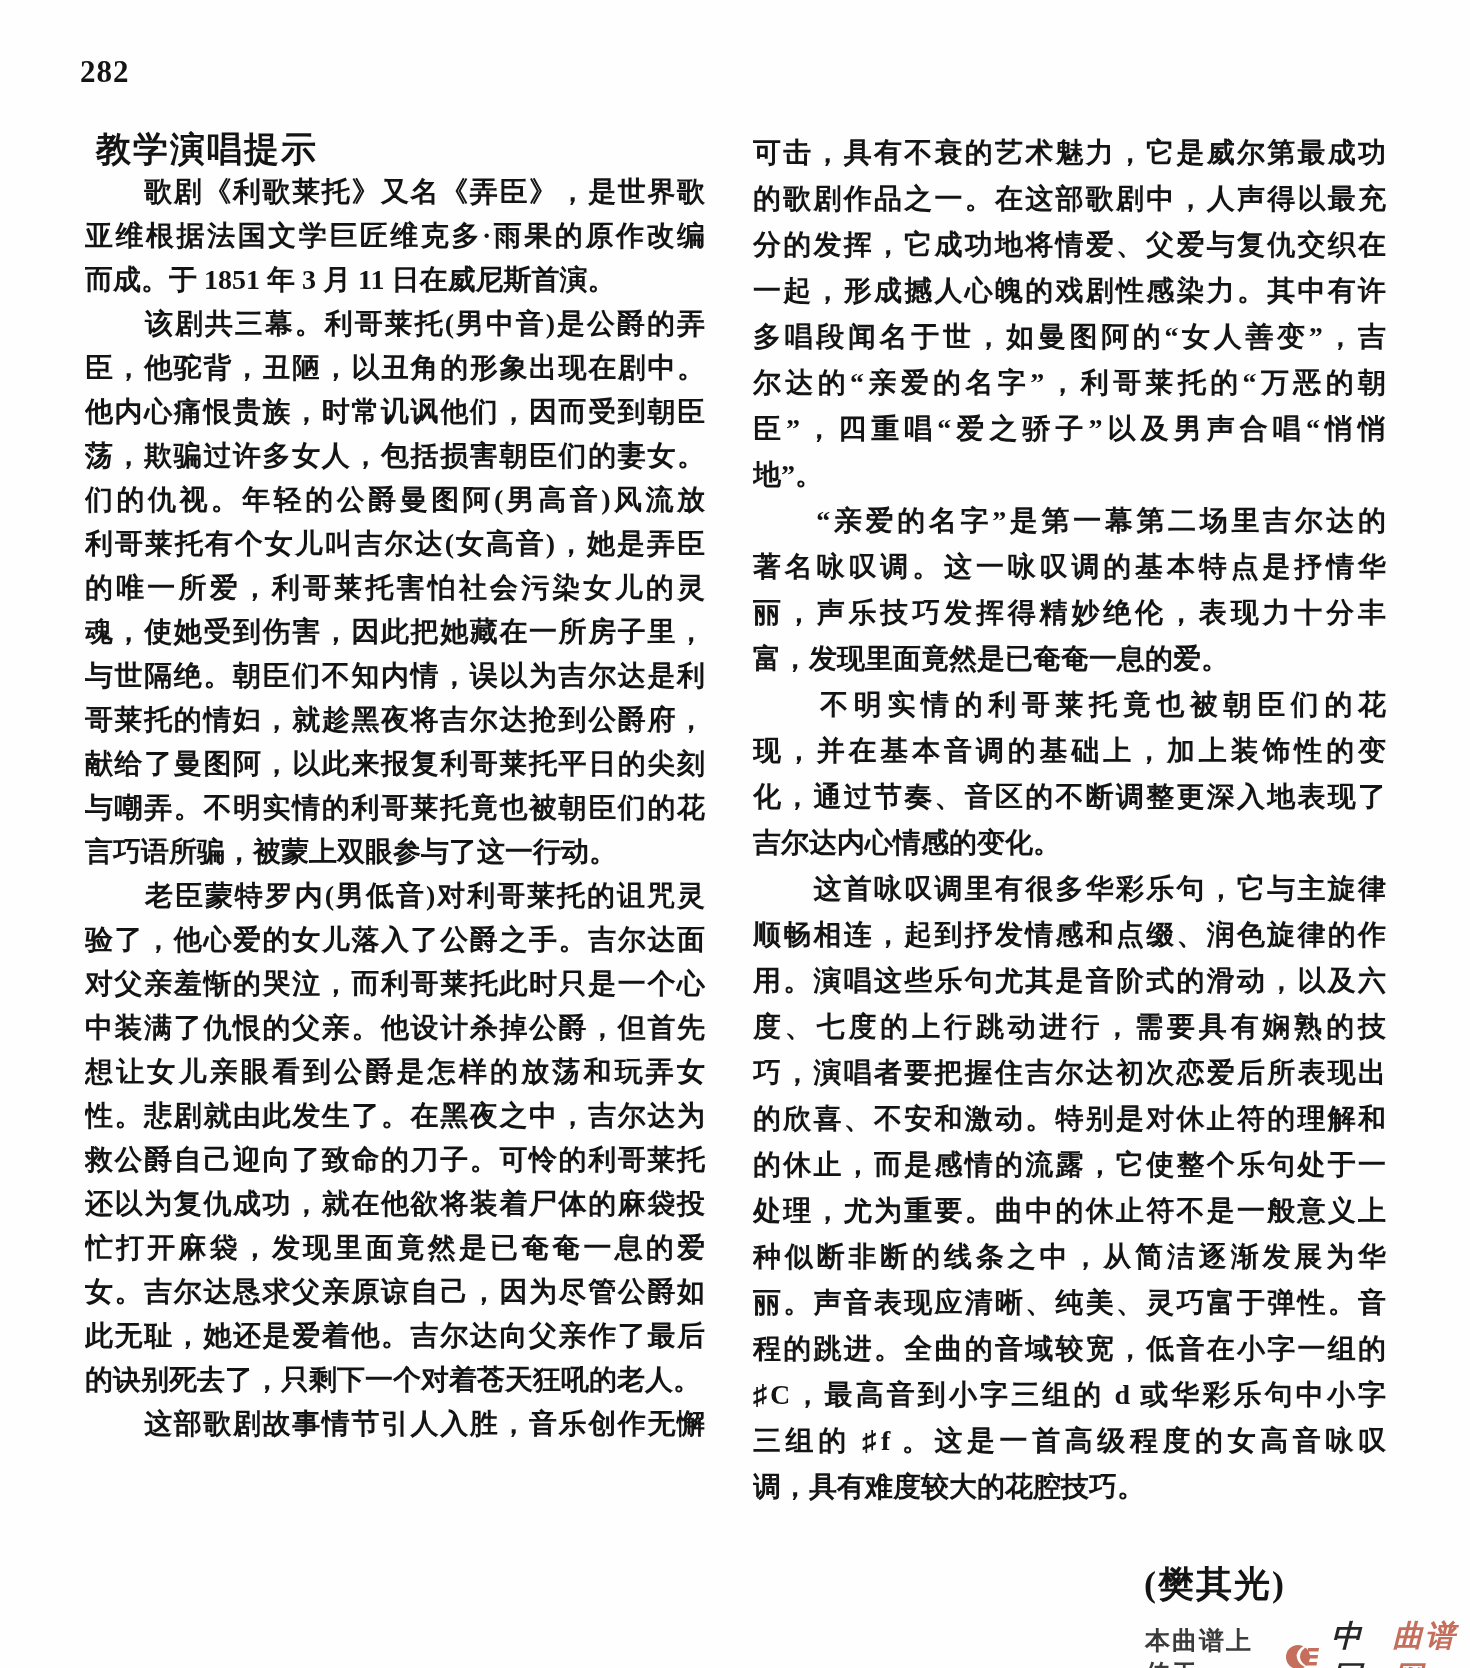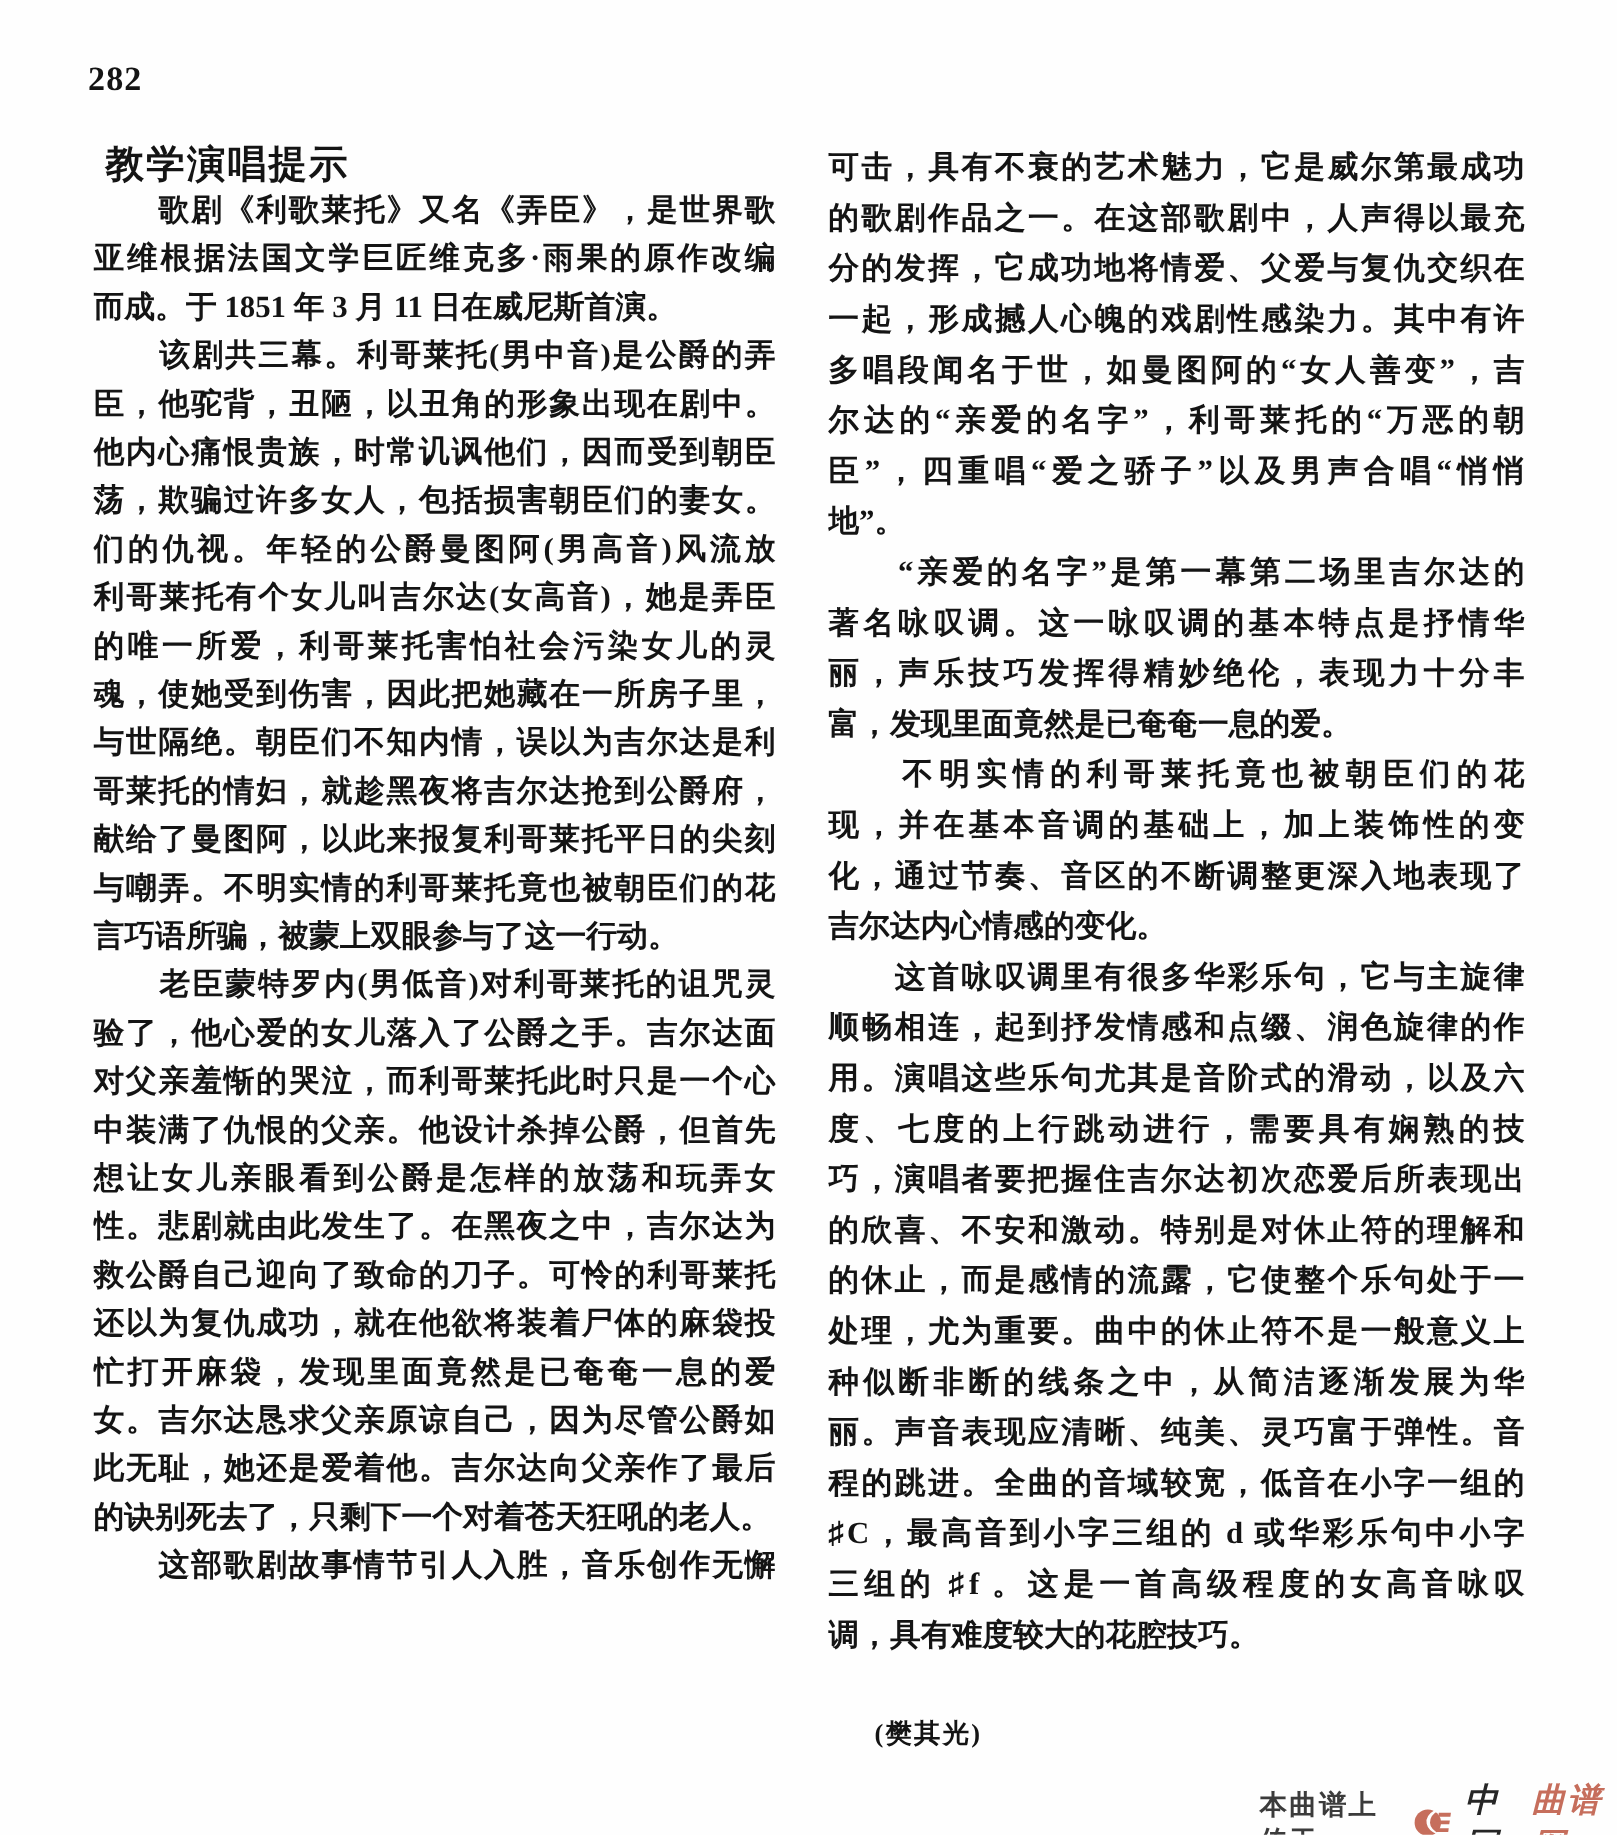--- a/index.html
+++ b/index.html
@@ -19,23 +19,23 @@
   .col{position:absolute;font-size:28px;font-weight:600;}
   .col-left{left:85px;top:170px;width:620px;line-height:44px;font-family:Liberation Serif, serif;}
   .col-right{left:753px;top:130px;width:633px;line-height:46px;}
   .tline{
     text-align:justify;text-align-last:justify;
     text-justify:inter-character;
     white-space:pre-wrap;overflow:hidden;
   }
   .tline.pend{text-align-last:left;}
   .signature{
-    position:absolute;left:795px;top:1560px;width:633px;
+    position:absolute;left:753px;top:1560px;width:633px;
     box-sizing:border-box;padding-right:100px;
-    font-size:24px;font-weight:800;letter-spacing:2px;
+    text-align:right;font-size:36px;font-weight:800;letter-spacing:2px;
   }
   .footer{
     position:absolute;top:1616px;left:1145px;
     display:flex;align-items:center;gap:10px;
   }
   .footer .prefix{
     font-size:25px;color:#3b3b3b;font-weight:600;letter-spacing:2px;
     font-family:"Liberation Sans","DejaVu Sans",sans-serif;
   }
   .logo-icon{display:inline-block;width:36px;height:32px;}

